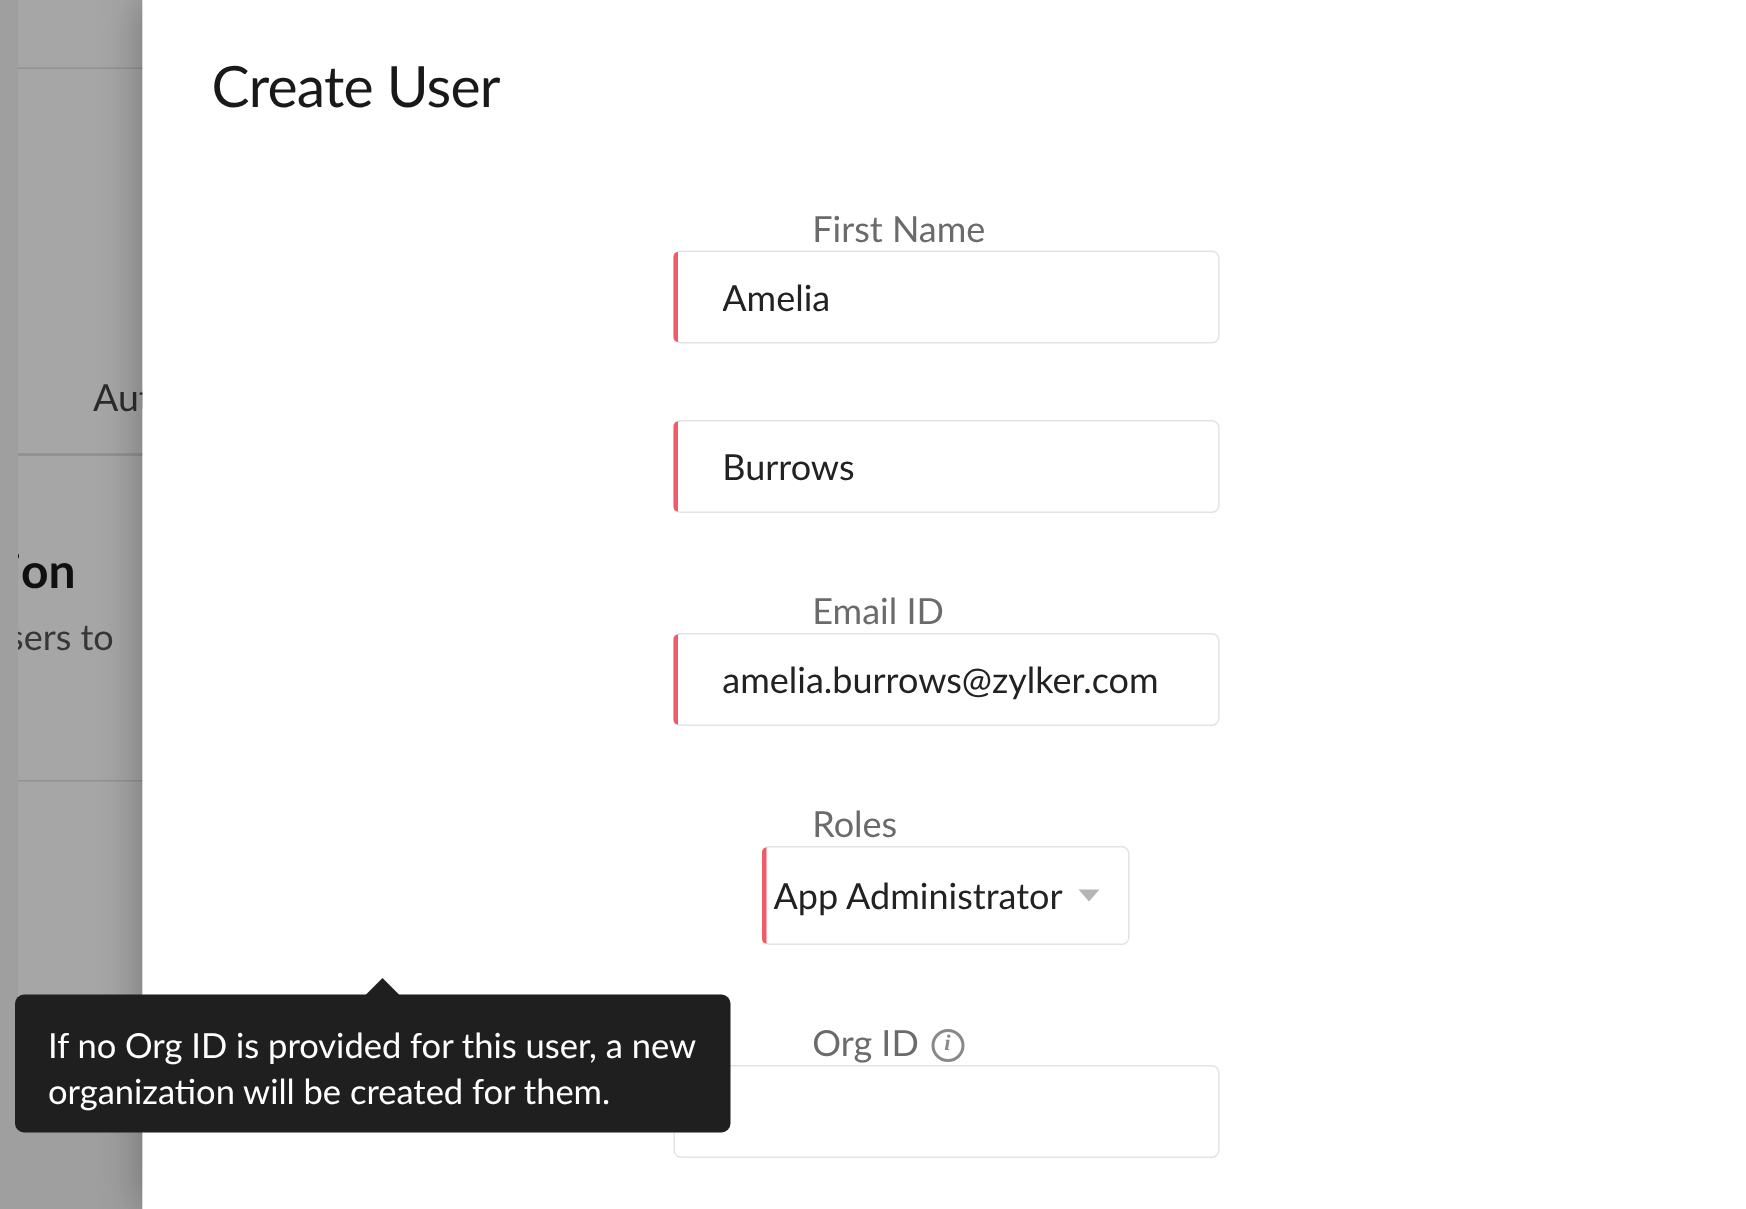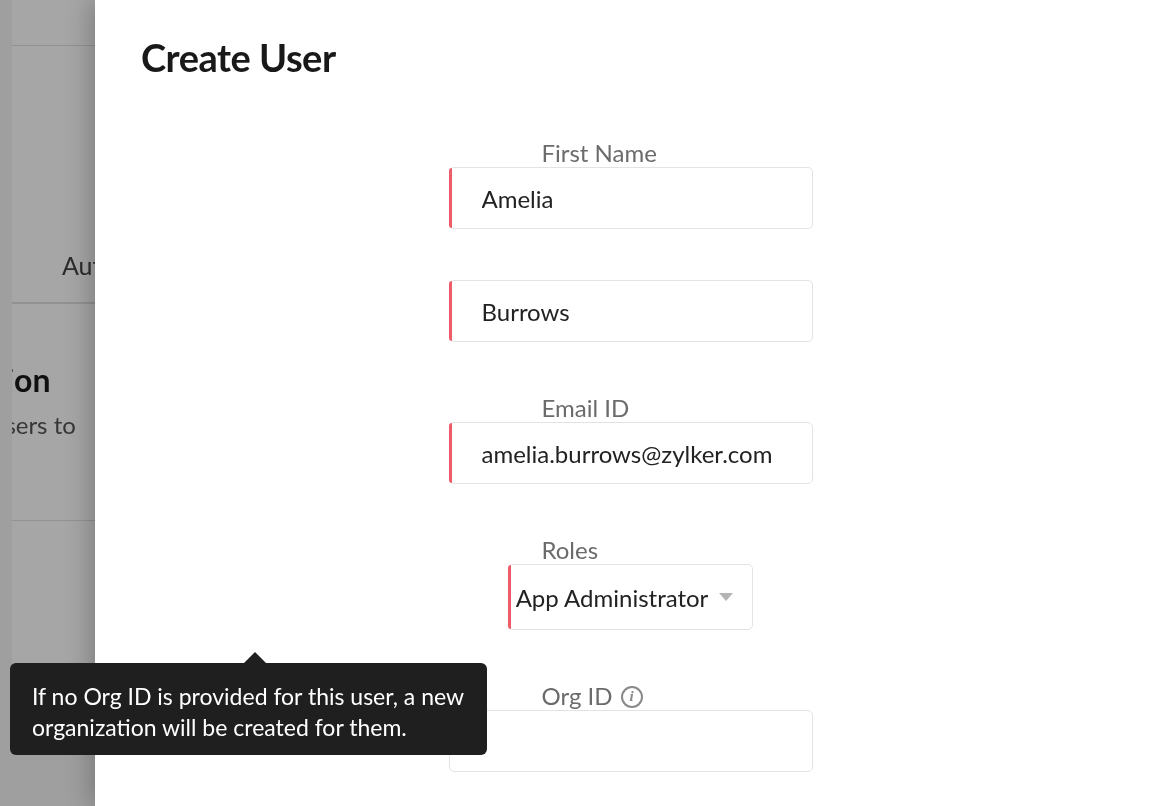--- a/index.html
+++ b/index.html
@@ -89,21 +89,21 @@
     right: 0;
     bottom: 0;
     left: 95px;
     background: #fff;
     box-shadow: -4px 0 24px rgba(0,0,0,0.25);
     padding: 34px 44px 0 46px;
     z-index: 3;
   }
   .panel-title {
     font-size: 38px;
-    font-weight: 700;
+    font-weight: 400;
     color: #191919;
     margin-bottom: 58px;
     letter-spacing: -0.5px;
   }
   .form-row {
     display: flex;
     align-items: center;
     margin-bottom: 51px;
     flex-direction: column;
   }

